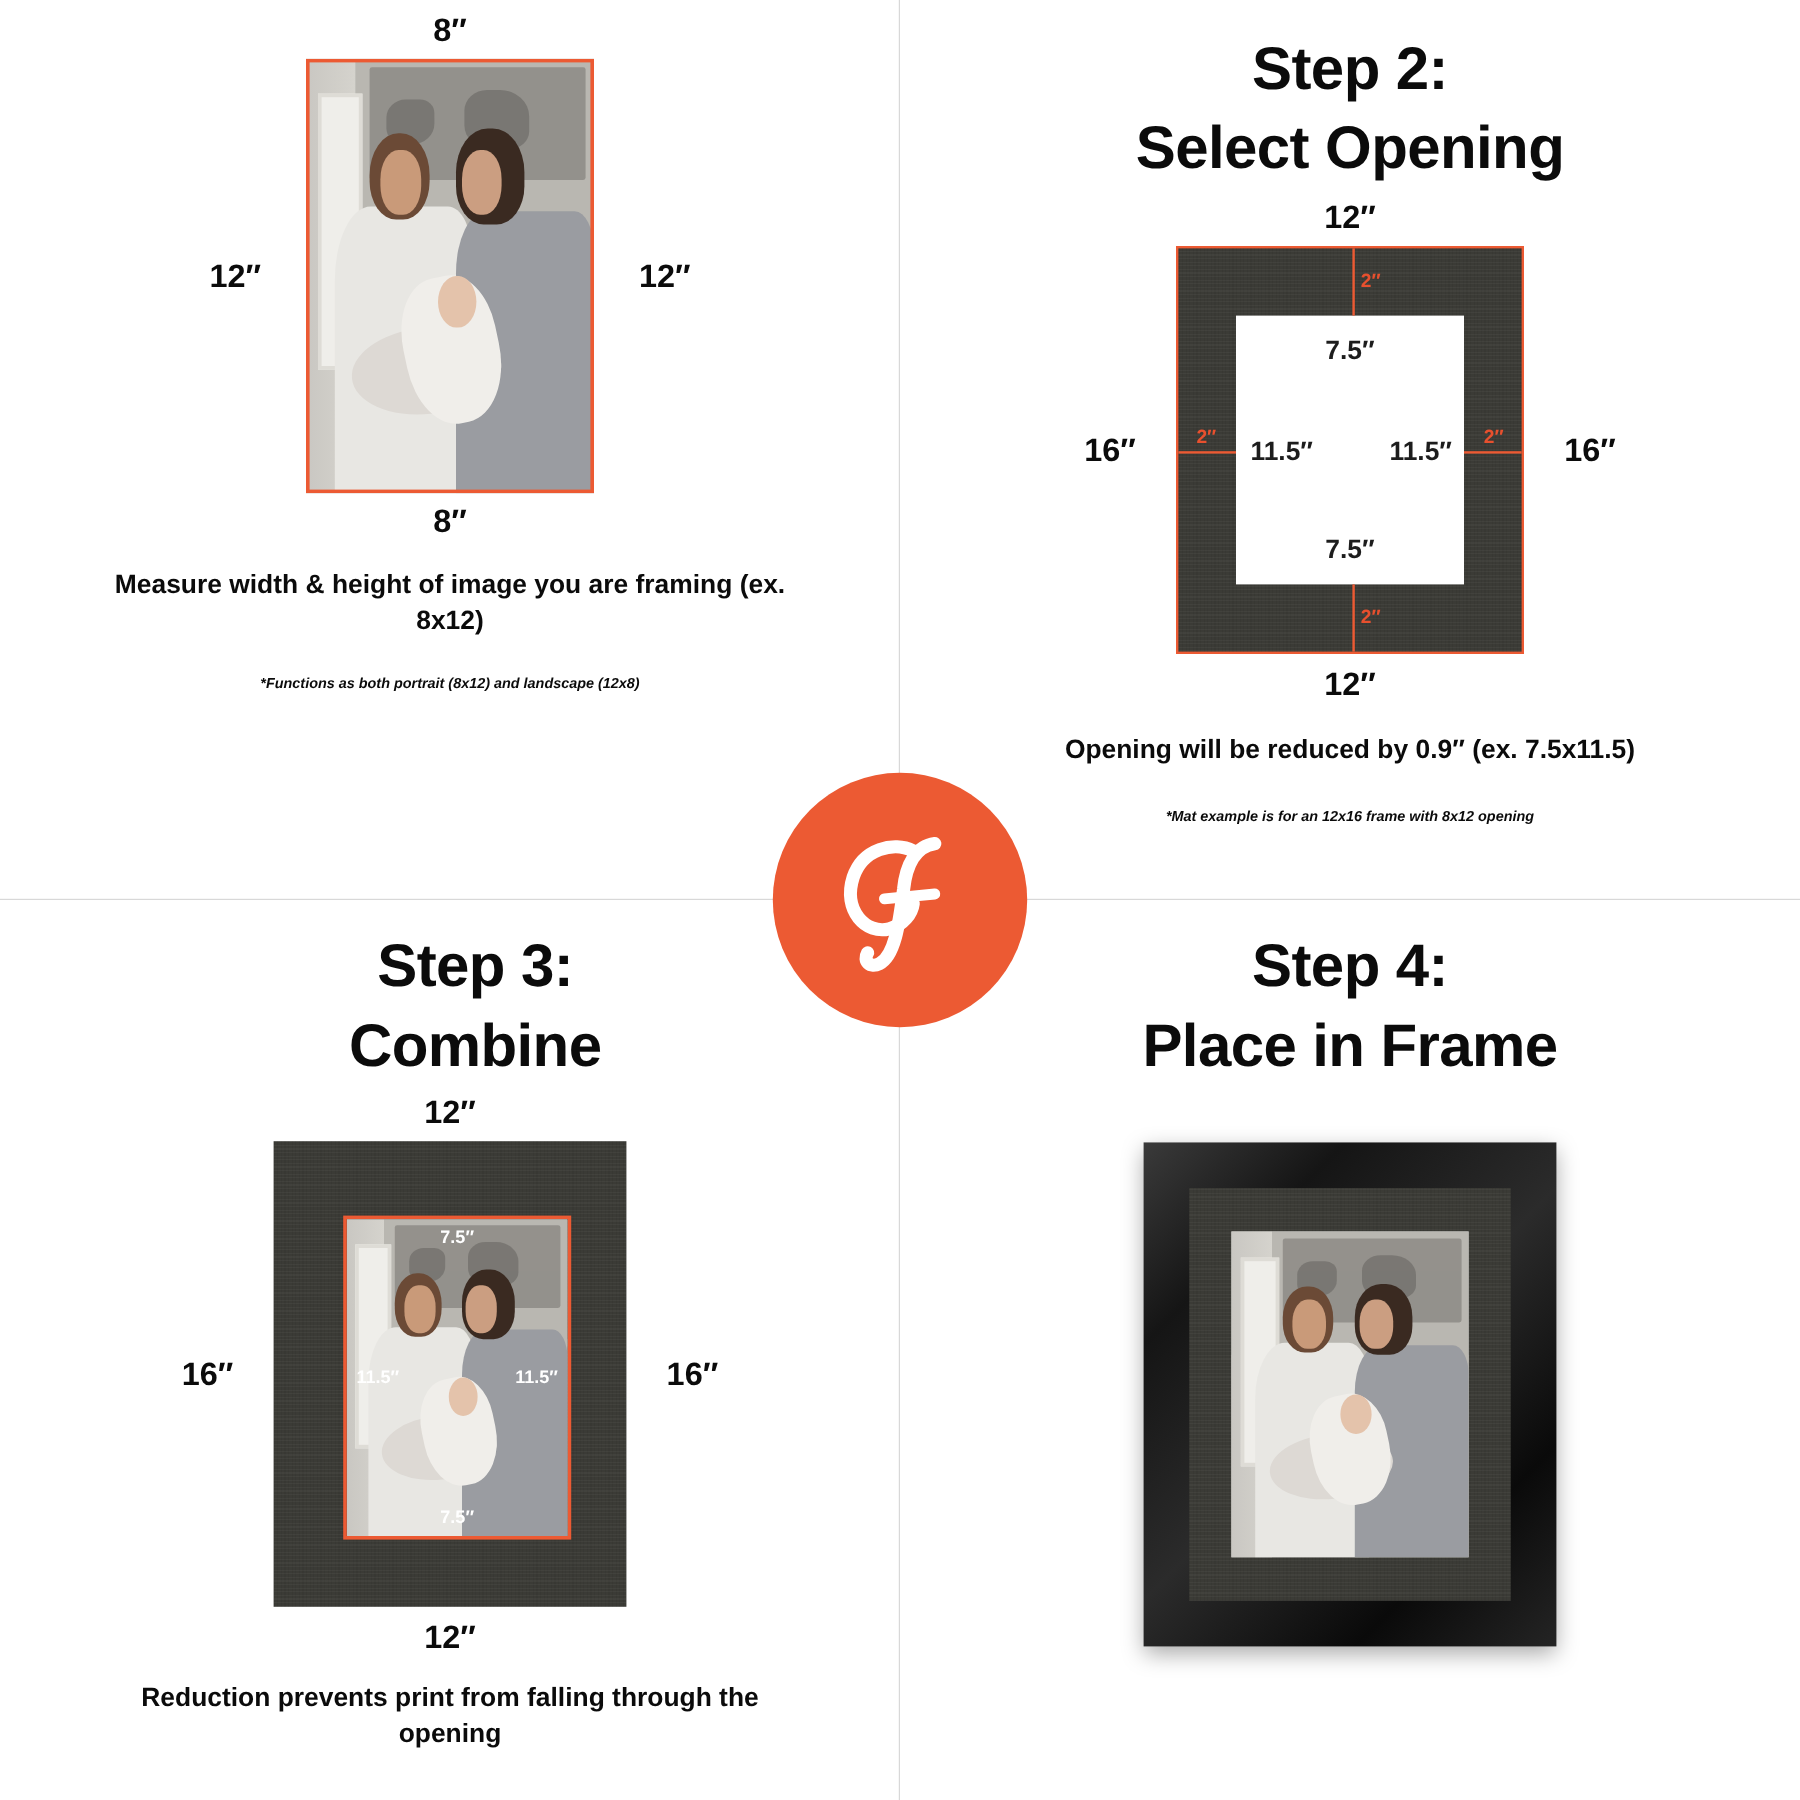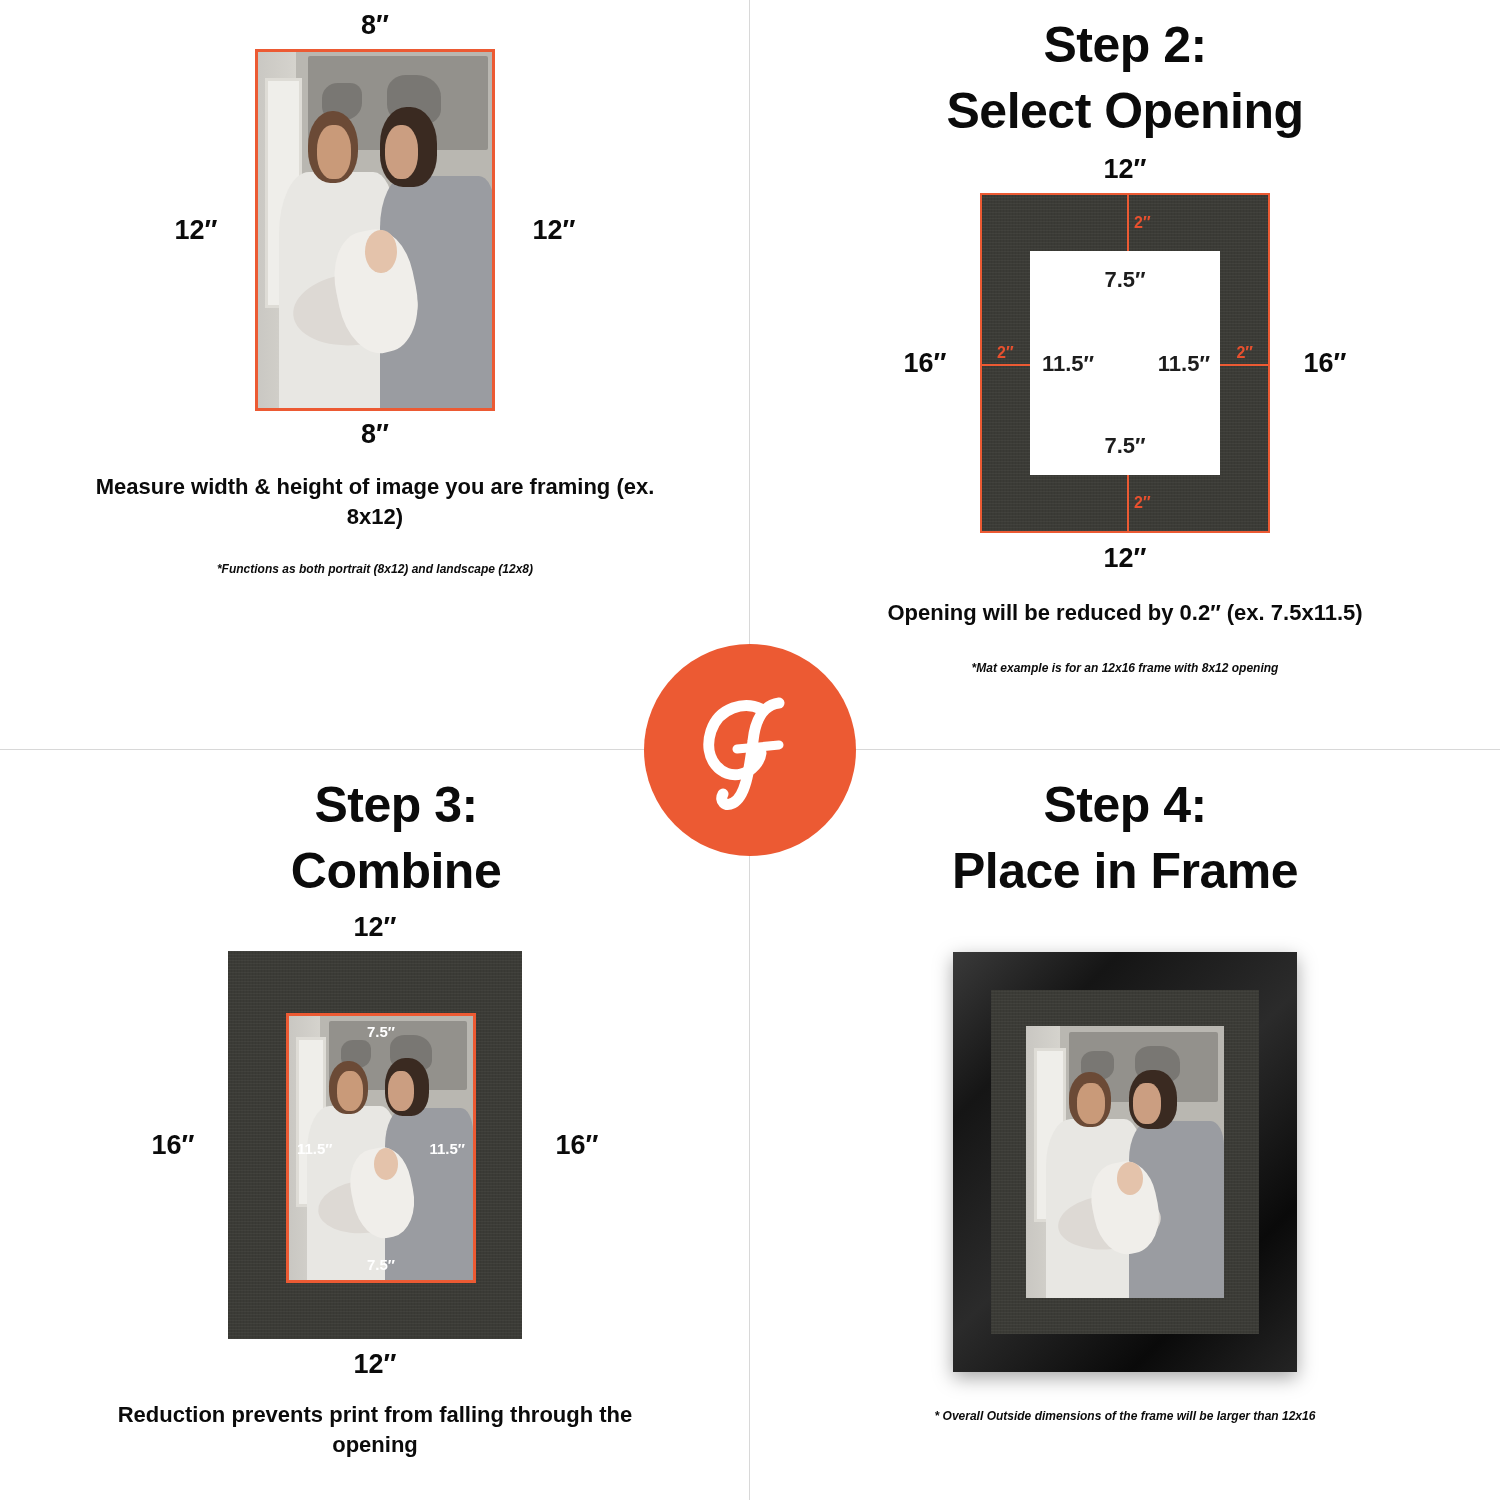--- a/index.html
+++ b/index.html
@@ -52,21 +52,21 @@
   .step-title {
     text-align: center;
     font-weight: bold;
     font-size: 50px;
     line-height: 1.32;
     letter-spacing: -0.5px;
     margin: 0;
     color: #0b0b0b;
   }
   .q1 .step-title { padding-top: 28px; }
-  .q2 .step-title { padding-top: 12px; }
+  .q2 .step-title { padding-top: 24px; }
   .q3 .step-title { padding-top: 22px; margin-left: 42px; }
   .q4 .step-title { padding-top: 22px; }
 
   
   .dim {
     font-weight: bold;
     font-size: 27px;
     color: #0b0b0b;
     line-height: 1;
   }
@@ -339,21 +339,21 @@
         <div class="dim-inner-dark" style="position:absolute;left:0;right:0;bottom:74px;text-align:center;">7.5″</div>
         <div class="dim-inner-dark" style="position:absolute;left:60px;top:158px;">11.5″</div>
         <div class="dim-inner-dark" style="position:absolute;right:58px;top:158px;">11.5″</div>
       </div>
 
       <div class="dim" style="width:110px; text-align:center;">16″</div>
     </div>
 
     <div class="dim" style="margin-top:12px;">12″</div>
 
-    <div class="caption" style="margin-top:26px;">Opening will be reduced by 0.2″ (ex. 7.5x11.5)</div>
+    <div class="caption" style="margin-top:26px;">Opening will be reduced by 0.9″ (ex. 7.5x11.5)</div>
     <div class="note" style="margin-top:32px;">*Mat example is for an 12x16 frame with 8x12 opening</div>
   </div>
 
   <div class="quad q3">
     <div class="step-title">
       <div>Step 3:</div>
       <div>Combine</div>
     </div>
 
     <div class="dim" style="margin-top:10px;">12″</div>
@@ -419,21 +419,20 @@
             <div class="woman-head"></div>
             <div class="woman-face"></div>
             <div class="arm"></div>
             <div class="baby"></div>
             <div class="baby-head"></div>
           </div>
         </div>
       </div>
     </div>
 
-    <div class="note" style="margin-top:36px;">* Overall Outside dimensions of the frame will be larger than 12x16</div>
   </div>
 
 </div>
 
 <div class="divider-v"></div>
 <div class="divider-h"></div>
 
 <div class="logo">
   <svg width="150" height="150" viewBox="0 0 150 150">
     <g fill="none" stroke="#ffffff" stroke-linecap="round">

